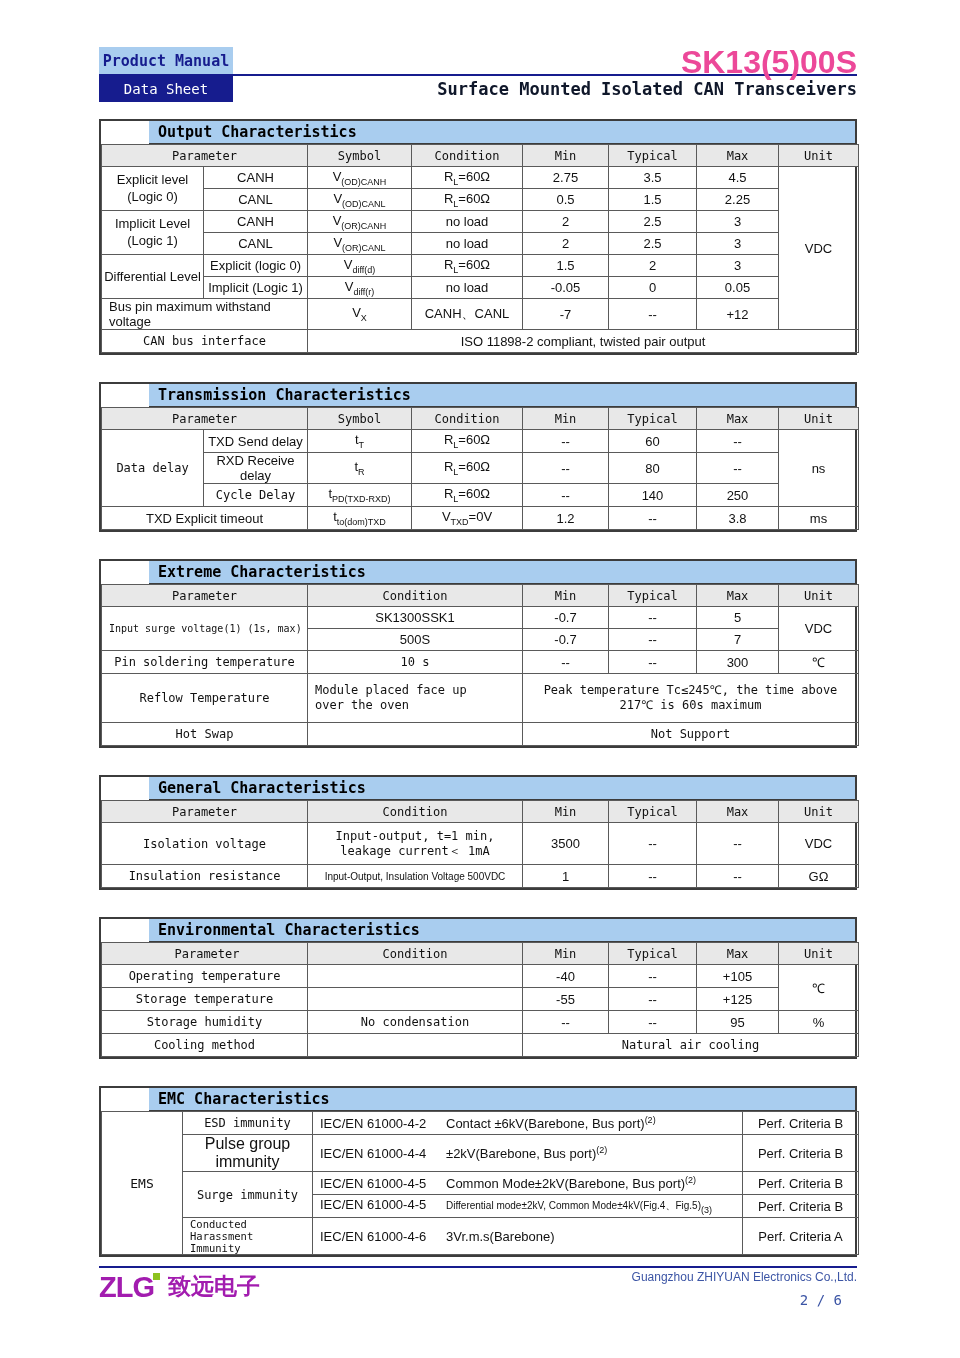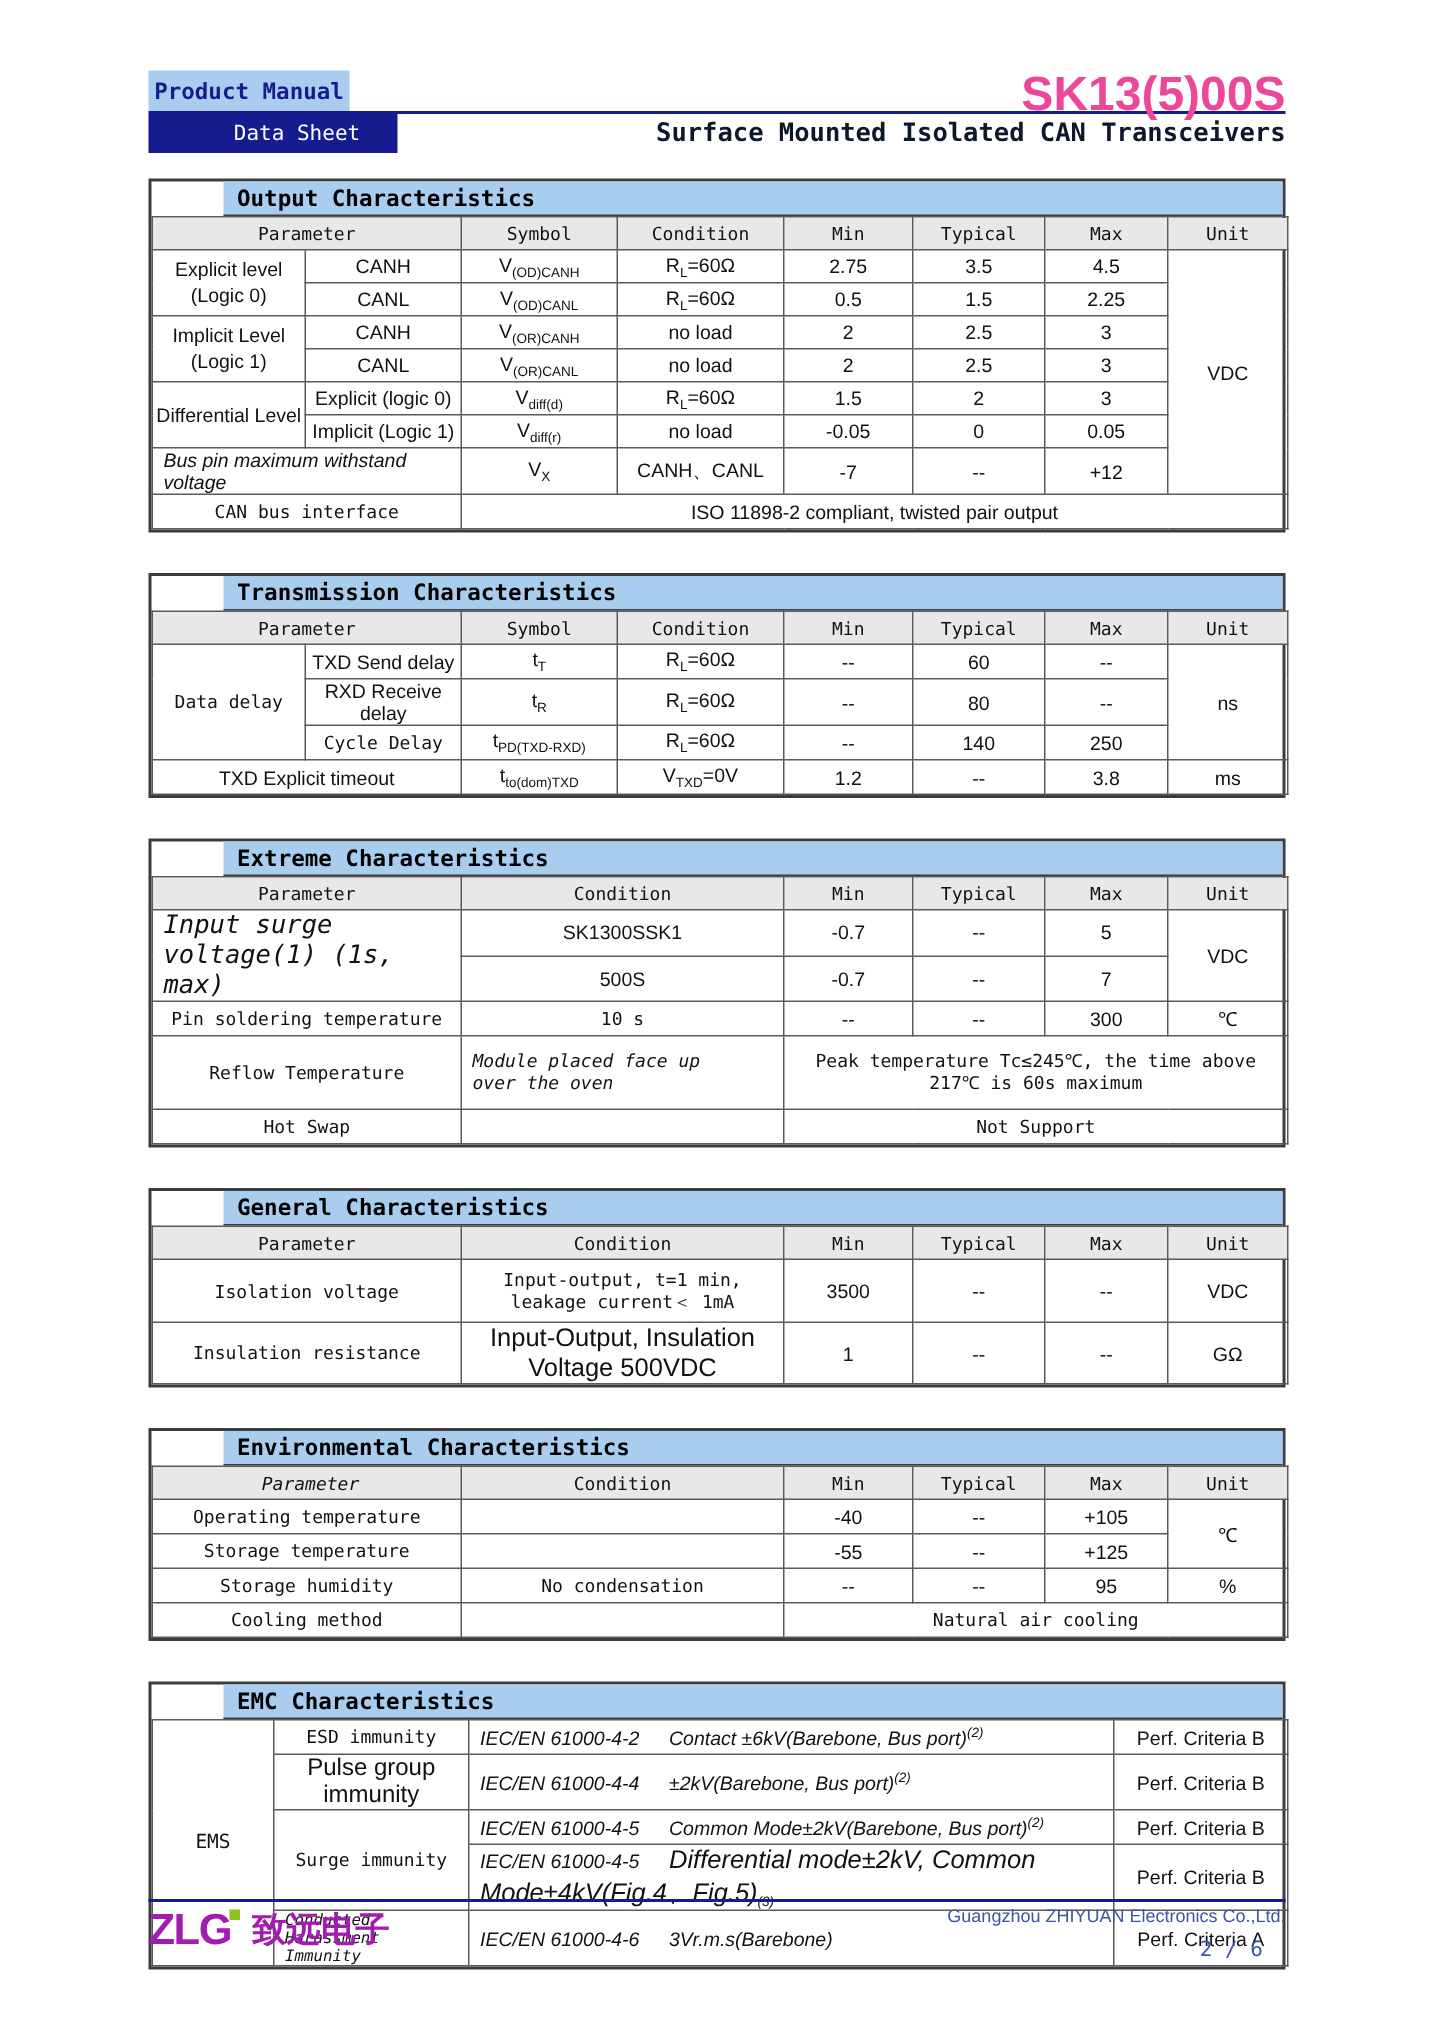--- a/index.html
+++ b/index.html
@@ -6,41 +6,41 @@
   body{width:960px;height:1358px;position:relative;font-family:"Liberation Sans",sans-serif;color:#111;}
   .page{position:absolute;inset:0;background:#fff;overflow:hidden;}
 
   
   .hdr-badge-top{position:absolute;left:99px;top:47px;width:134px;height:27px;background:#a9cdef;
     color:#161c8e;font-family:"DejaVu Sans Mono",monospace;font-weight:bold;font-size:15px;
     display:flex;align-items:center;justify-content:center;}
   .hdr-line{position:absolute;left:99px;top:74px;width:758px;height:2px;background:#161c8e;}
   .hdr-badge-bot{position:absolute;left:99px;top:76px;width:134px;height:26px;background:#161c8e;
     color:#ffffff;font-family:"DejaVu Sans Mono",monospace;font-size:14px;
-    display:flex;align-items:center;justify-content:center;padding-left:32px;}
+    display:flex;align-items:center;justify-content:center;}
   .hdr-model{position:absolute;right:103px;top:44px;font-size:32px;font-weight:bold;color:#ec4899;letter-spacing:0px;}
   .hdr-sub{position:absolute;right:103px;top:79px;font-size:17px;font-weight:bold;color:#0f172a;
     font-family:"DejaVu Sans Mono",monospace;}
 
   
   .content{position:absolute;left:99px;top:119px;width:758px;}
   .sec{border:2px solid #3c3c3c;background:#fff;}
   .sec + .sec{margin-top:27px;}
   .tbar{height:22px;background:#a9cdef;border-bottom:1px solid #3c3c3c;
     font-family:"DejaVu Sans Mono",monospace;font-weight:bold;font-size:15px;color:#000;
     display:flex;align-items:center;padding-left:9px;margin-left:48px;}
   table{border-collapse:collapse;width:100%;table-layout:fixed;}
   td{border:1px solid #5a5a5a;text-align:center;vertical-align:middle;
      font-size:13px;height:21px;padding:0 2px;overflow:hidden;}
   tr.hd td{background:#e8e8e8;font-family:"DejaVu Sans Mono",monospace;font-size:12px;}
   .m{font-family:"DejaVu Sans Mono",monospace;font-size:12px;}
   .s{font-family:"Liberation Sans",sans-serif;font-size:13px;}
   .pl{white-space:pre-line;line-height:1.25;}
-  .left{text-align:left;padding-left:7px;font-style:italic;}
-  .small{font-size:17px;}
+  .left{text-align:left;padding-left:7px;}
+  .small{font-size:10px;}
   .tiny{font-size:10.5px;line-height:1.15;}
   sub{font-size:9px;}
   sup{font-size:9px;}
   .h41{height:41px;} .h48{height:48px;} .h24{height:24px;} .h22{height:22px;}
   .desc-std{display:inline-block;min-width:118px;text-align:left;}
   .desc-txt{margin-left:8px;}
 
   
   .f-line{position:absolute;left:99px;top:1266px;width:758px;height:2px;background:#161c8e;}
   .logo{position:absolute;left:99px;top:1273px;display:flex;align-items:flex-start;color:#a21caf;}

